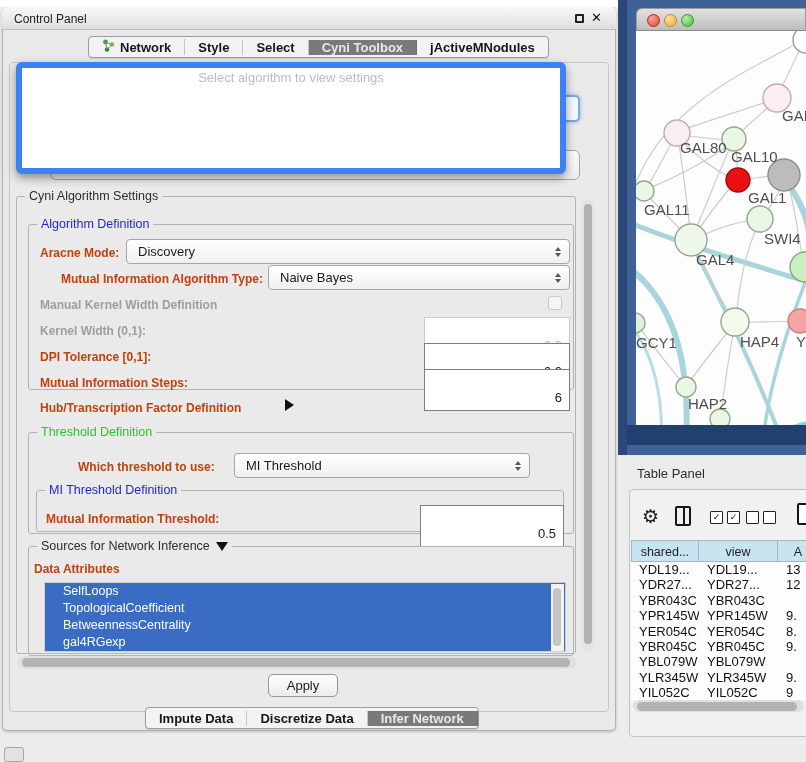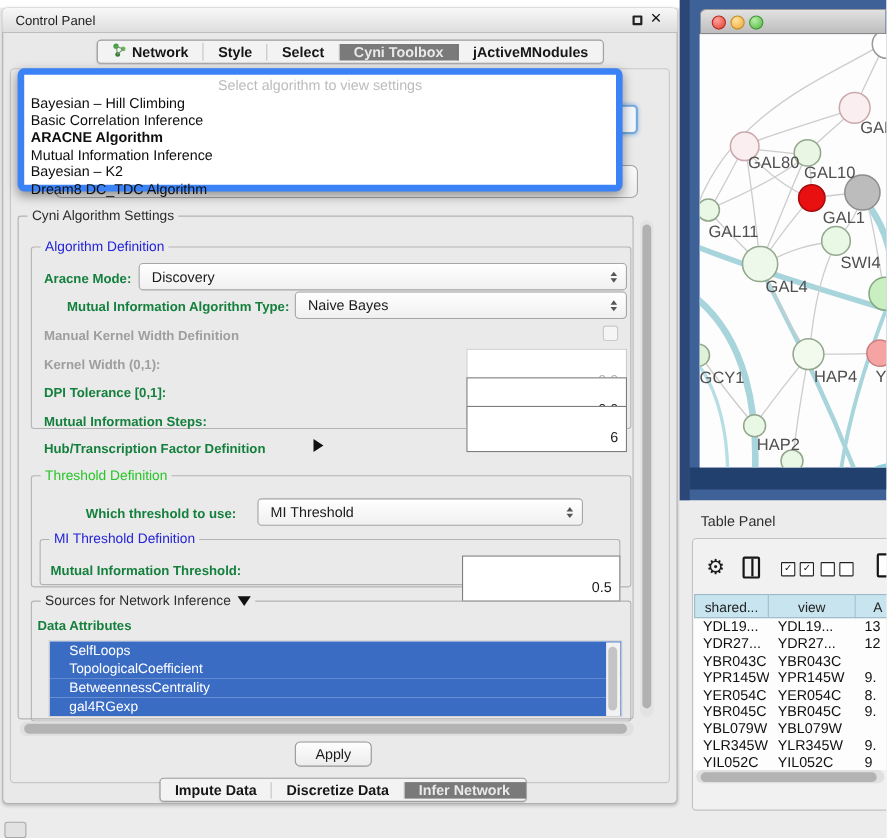--- a/index.html
+++ b/index.html
@@ -45,21 +45,21 @@
   .dd-item.selected{font-weight:bold;}
 
   
   .group{border:1px solid #b3b3b3;border-radius:3px;}
   .legend{position:absolute;top:-8px;left:8px;background:#eaeaea;padding:0 4px;
           font-size:12.5px;white-space:nowrap;}
   .legend.blue{color:#2424d6;}
   .legend.green{color:#28c528;}
   .legend.dark{color:#2d2d2d;}
 
-  .lbl{font-size:12px;font-weight:bold;color:#15803d;white-space:nowrap;}
+  .lbl{font-size:12px;font-weight:bold;color:#c2410c;white-space:nowrap;}
   .lbl.disabled{color:#9e9e9e;}
 
   .combo{display:flex;align-items:center;background:linear-gradient(#ffffff,#f0f0f0);
          border:1px solid #a6a6a6;border-radius:4px;font-size:13px;padding:0 24px 0 11px;}
   .arrows{position:absolute;right:8px;top:50%;transform:translateY(-50%);
           display:flex;flex-direction:column;gap:2px;}
   .tri-u{width:0;height:0;border-left:3.5px solid transparent;border-right:3.5px solid transparent;
          border-bottom:4.5px solid #555;}
   .tri-d{width:0;height:0;border-left:3.5px solid transparent;border-right:3.5px solid transparent;
          border-top:4.5px solid #555;}
@@ -169,28 +169,20 @@
       </div>
     </div>
 
   <div class="abs inset"></div>
 
   <div class="abs combo-back"></div>
   <div class="abs combo-glow"></div>
 
   <div class="abs dropdown">
     <div class="dd-hint">Select algorithm to view settings</div>
-    <div id="dd-list">
-        <div class="dd-item">Bayesian – Hill Climbing</div>
-        <div class="dd-item">Basic Correlation Inference</div>
-        <div class="dd-item selected">ARACNE Algorithm</div>
-        <div class="dd-item">Mutual Information Inference</div>
-        <div class="dd-item">Bayesian – K2</div>
-        <div class="dd-item">Dream8 DC_TDC Algorithm</div>
-      </div>
   </div>
 
   <div class="abs group" style="left:16px;top:196px;width:560px;height:458px;">
     <span class="legend dark">Cyni Algorithm Settings</span>
   </div>
   <div class="abs vscroll" style="left:582px;top:200px;width:12px;height:452px;">
     <div class="vthumb"></div>
   </div>
 
   <div class="abs group" style="left:28px;top:224px;width:546px;height:166px;">

